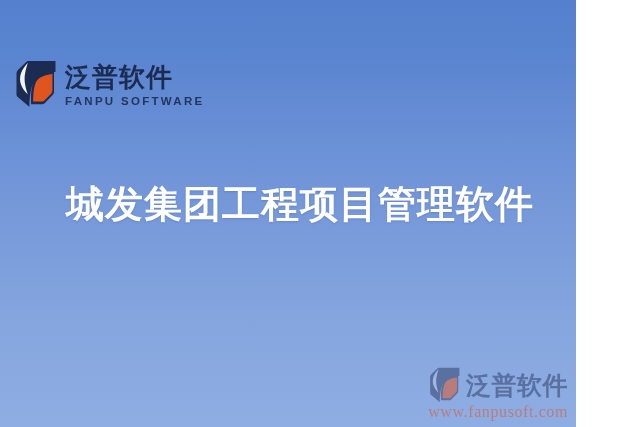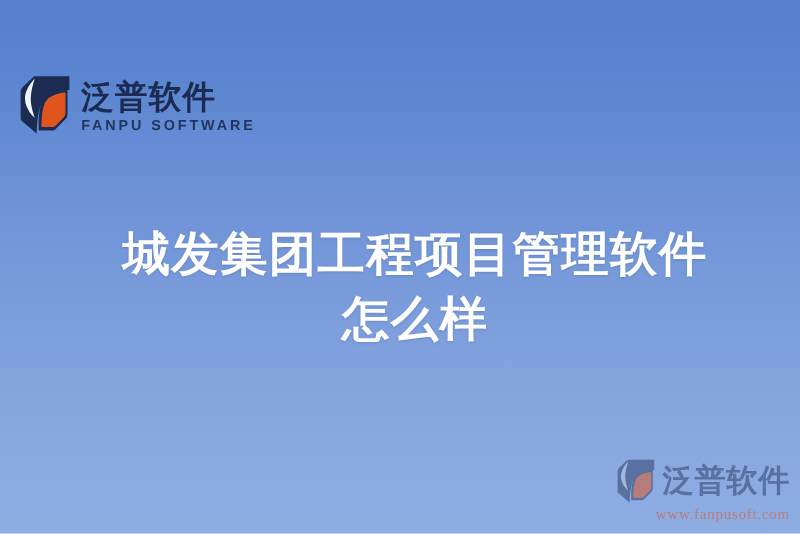--- a/index.html
+++ b/index.html
@@ -7,21 +7,21 @@
     margin: 0;
     padding: 0;
     background: #ffffff;
   }
   body {
     font-family: "Liberation Sans", "DejaVu Sans", sans-serif;
   }
 
   .banner {
     position: relative;
-    width: 640px;
+    width: 576px;
     height: 427px;
     overflow: hidden;
     background: linear-gradient(180deg,
         #5480cd 0%,
         #5b85d0 14%,
         #6a90d6 33%,
         #789ada 52%,
         #84a5de 74%,
         #8cabe2 92%,
         #8eade3 100%);
@@ -111,21 +111,21 @@
     font-size: 25px;
     line-height: 28px;
     font-weight: 700;
     color: #3c4f79;
     letter-spacing: 0.5px;
     white-space: nowrap;
   }
   .wm-url {
     margin-top: -1px;
     font-family: "Liberation Serif", "DejaVu Serif", serif;
-    font-size: 12px;
+    font-size: 16px;
     line-height: 19px;
     font-weight: 400;
     color: #d4603c;
     letter-spacing: 0.6px;
     white-space: nowrap;
     text-align: right;
   }
 </style>
 </head>
 <body>
@@ -140,21 +140,20 @@
       <path d="M11.8 3.0 C11.8 3.0 4.0 10.2 4.0 19.0 C4.0 27.8 11.8 34.2 11.8 34.2 C11.8 34.2 8.6 26.0 8.6 19.0 C8.6 12.0 11.8 3.0 11.8 3.0 Z" fill="#f0f4fb"></path>
     </svg>
     <div class="brand-text">
       <div class="brand-cn">泛普软件</div>
       <div class="brand-en">FANPU SOFTWARE</div>
     </div>
   </div>
 
   <div class="headline">
     <span class="headline-line">城发集团工程项目管理软件</span>
-    <span class="headline-line">怎么样</span>
   </div>
 
   <div class="watermark">
     <div class="wm-row">
       <svg class="wm-mark" viewBox="0 0 42 48" aria-hidden="true">
         <path d="M12.5 1 L39.5 1 L39.5 12 C39.5 12 25 12 19 20 C13 28 13.5 47 13.5 47 L1.2 36.5 C0.6 35.8 0.5 35.2 0.5 34 L0.5 13.5 C0.5 12 1.2 10.6 2.4 9.4 L10.2 1.9 C10.9 1.3 11.6 1 12.5 1 Z" fill="#3c4f79"></path>
         <path d="M19.5 18.2 C25.5 11.6 38 11.4 38 11.4 L38 31.5 C38 33.1 37.3 34.4 36.1 35.6 L28.6 43.2 C27.8 44 27.1 44.3 26.2 44.3 L15.2 44.3 C15.2 44.3 13.6 24.8 19.5 18.2 Z" fill="#3c4f79"></path>
         <path d="M21.6 19.8 C26.4 14.6 36.4 14.0 36.4 14.0 L36.4 30.6 C36.4 32.0 35.9 33.0 34.9 34.0 L28.4 40.6 C27.7 41.3 27.1 41.6 26.3 41.6 L17.2 41.6 C17.2 41.6 16.8 25.0 21.6 19.8 Z" fill="#d4603c"></path>
         <path d="M11.8 3.0 C11.8 3.0 4.0 10.2 4.0 19.0 C4.0 27.8 11.8 34.2 11.8 34.2 C11.8 34.2 8.6 26.0 8.6 19.0 C8.6 12.0 11.8 3.0 11.8 3.0 Z" fill="#aebfdf"></path>
       </svg>

